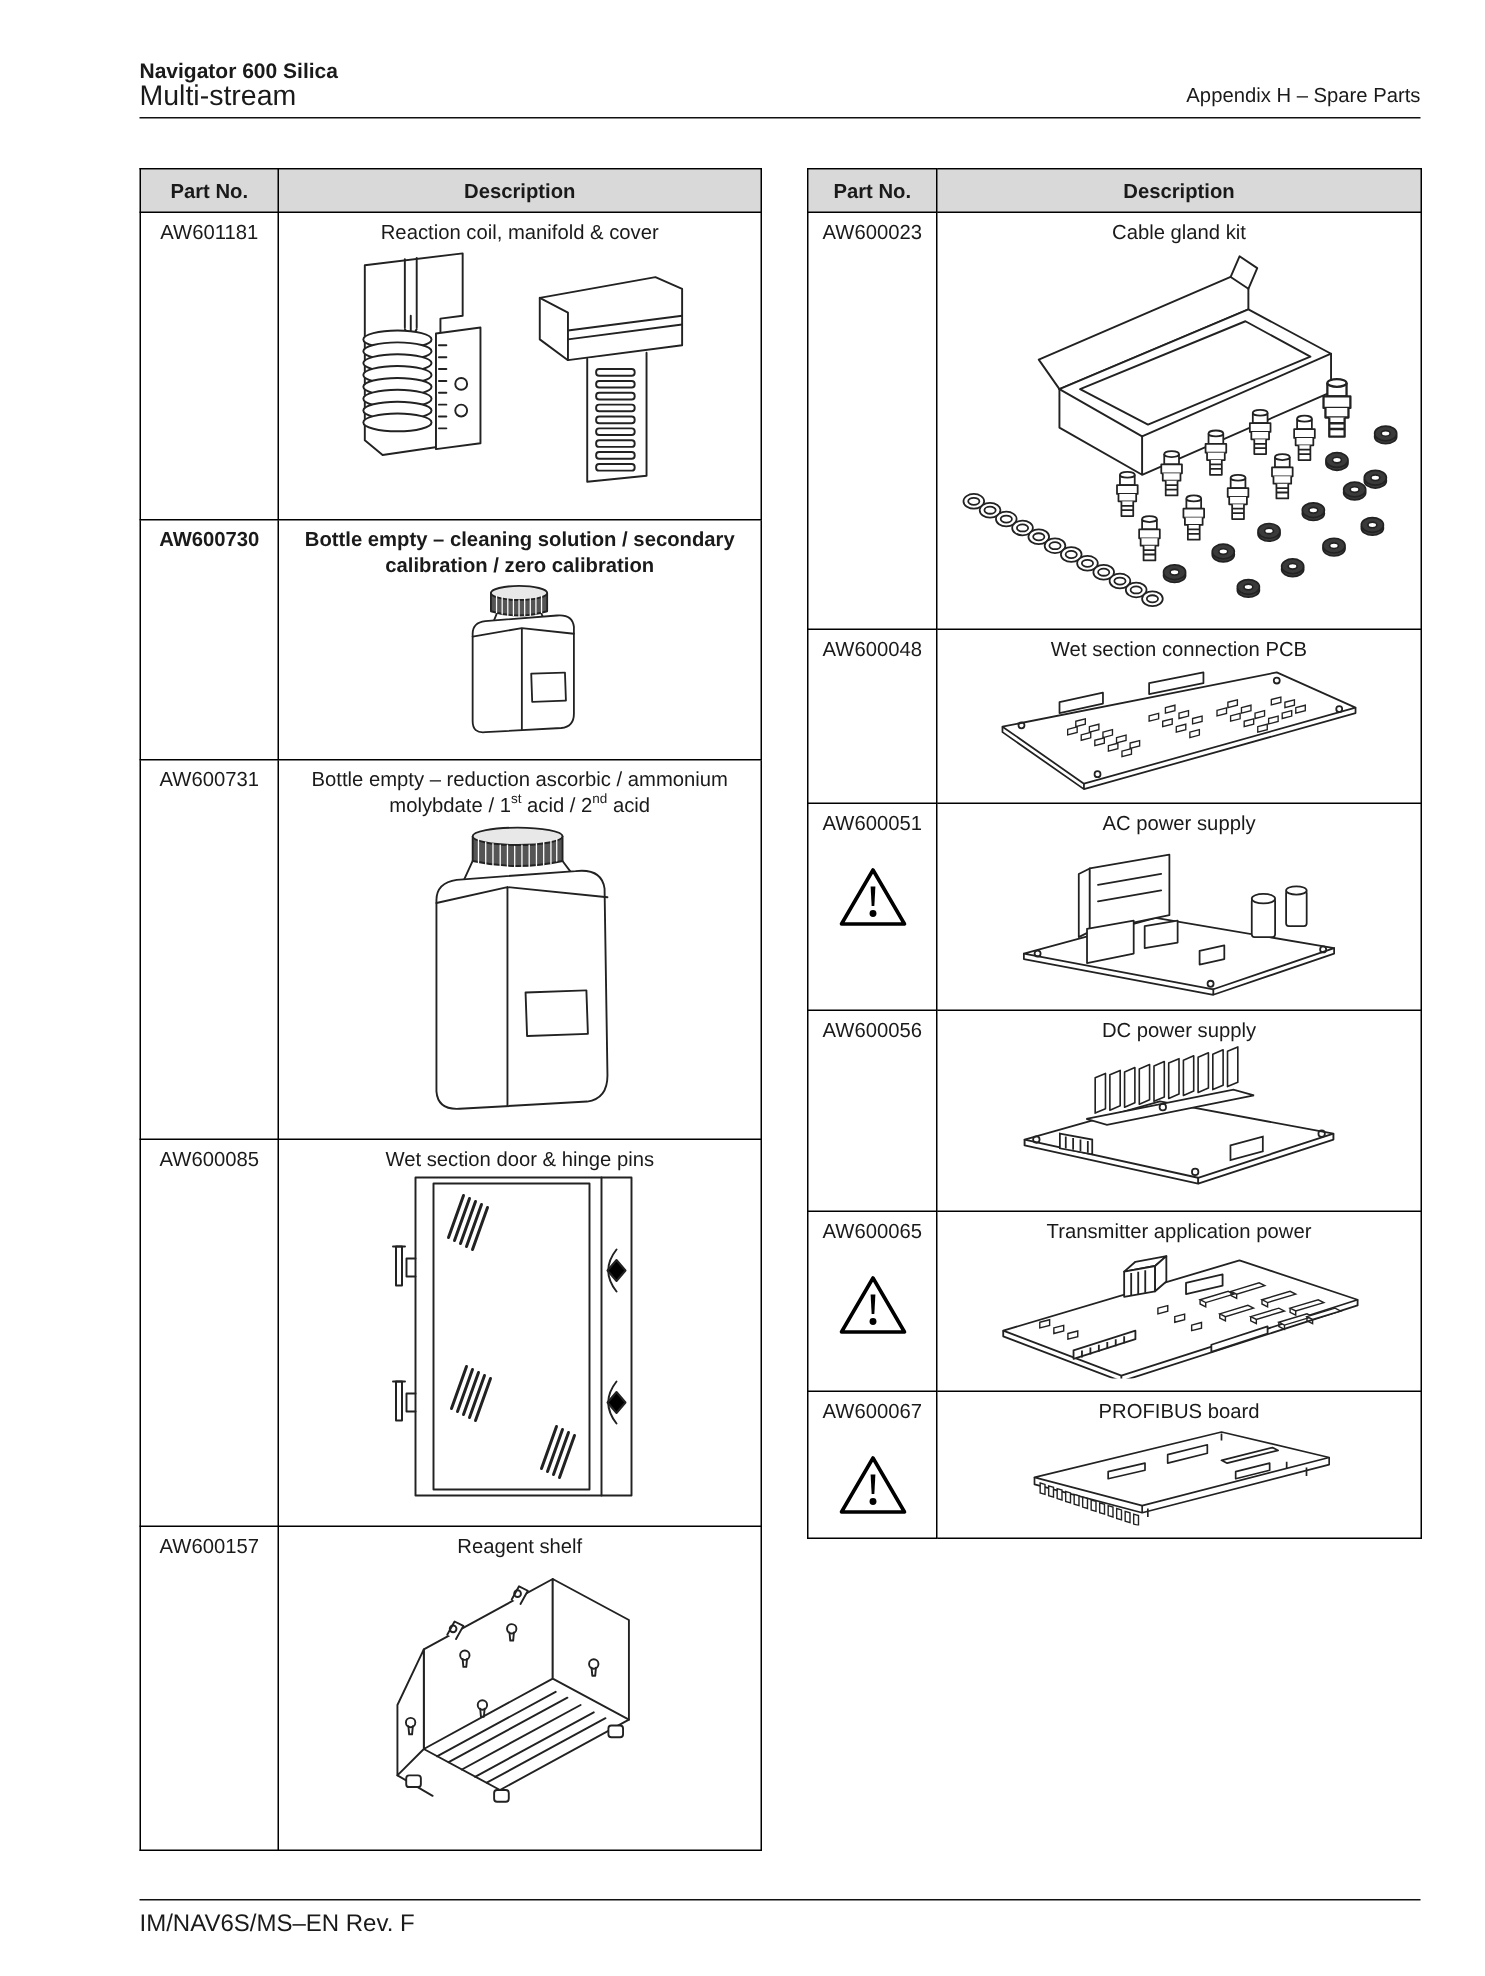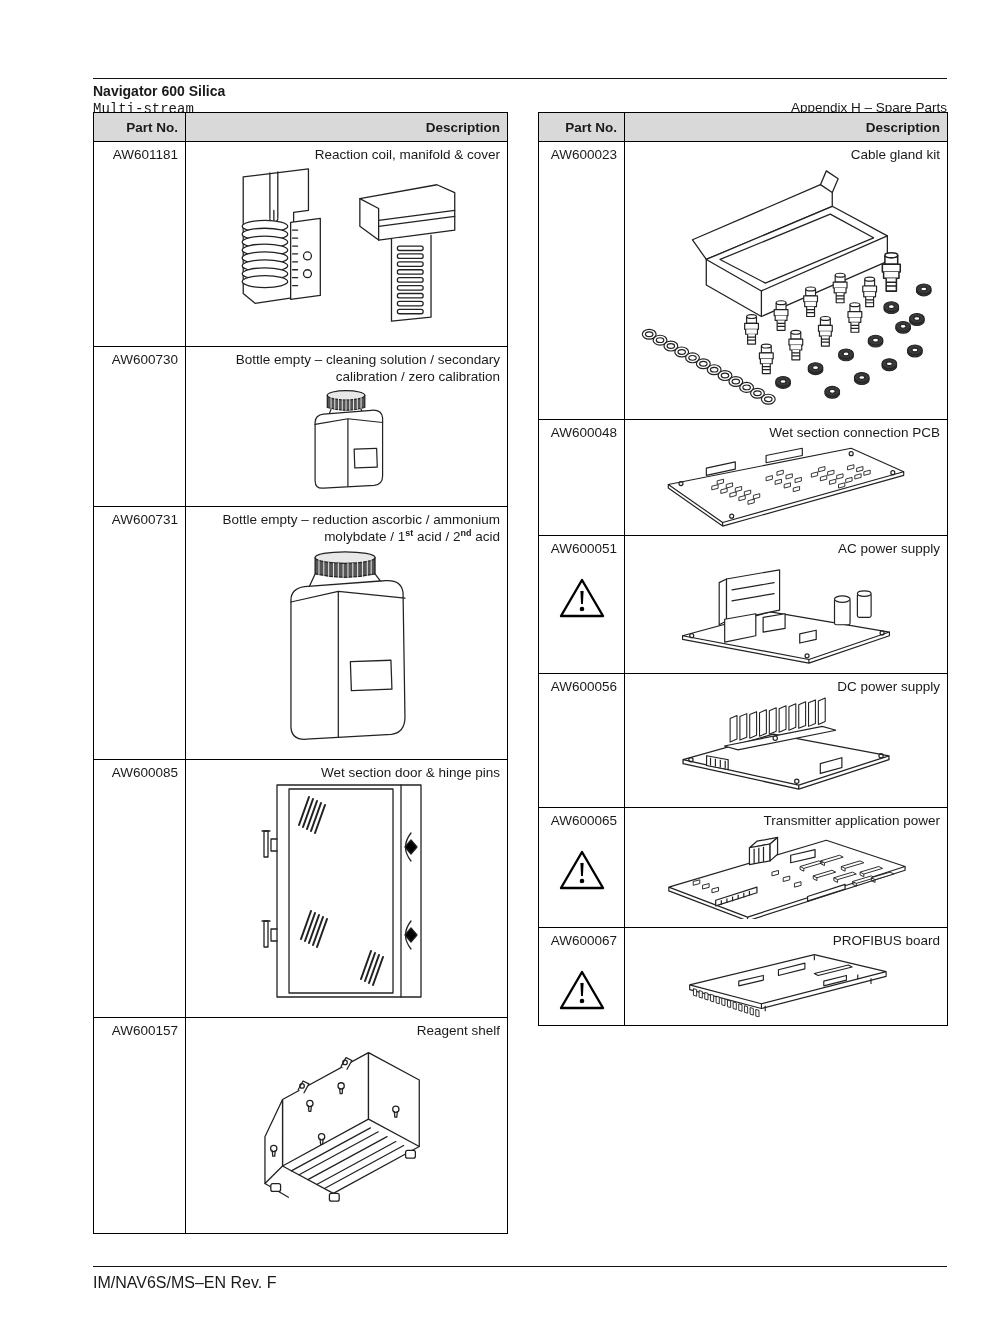--- a/index.html
+++ b/index.html
@@ -3,41 +3,41 @@
 <meta charset="utf-8">
 <style>
   html,body{margin:0;padding:0;}
   body{
     width:990px;height:1317px;position:relative;
     background:var(--page-bg,#fff);
     font-family:"Liberation Sans","DejaVu Sans",sans-serif;
     color:var(--line-color,#1a1a1a);
     -webkit-font-smoothing:antialiased;
   }
-  .page-header{position:absolute;left:93px;right:43px;top:38px;margin-top:44px;}
+  .page-header{position:absolute;left:93px;right:43px;top:38px;}
   .hdr-left{float:left;}
   .hdr-title{font-weight:bold;font-size:14px;line-height:18px;}
-  .hdr-sub{font-size:14px;line-height:18px;font-family:Liberation Mono, monospace;}
+  .hdr-sub{font-size:19px;line-height:18px;}
   .hdr-right{float:right;font-size:13.5px;margin-top:18px;text-align:right;}
   
   .rule-top{position:absolute;left:93px;right:43px;top:78px;border-top:1.6px solid #111;}
   .rule-bottom{position:absolute;left:93px;right:43px;top:1266px;border-top:1.6px solid #111;}
   .page-footer{position:absolute;left:93px;top:1274px;font-size:16px;}
 
   table.tbl{border-collapse:collapse;table-layout:fixed;position:absolute;top:112px;
     border:1.6px solid #000;background:#fff;}
   table.tbl-left{left:93px;width:415px;}
   table.tbl-right{left:538px;width:410px;}
   .tbl th,.tbl td{border:1.2px solid #000;vertical-align:top;padding:4px 7px;
-    font-size:13.5px;line-height:17px;text-align:right;}
+    font-size:13.5px;line-height:17px;text-align:center;}
   .tbl th{background:var(--table-header-bg,#d8d8d8);font-weight:bold;height:20px;vertical-align:middle;}
   col.c-part-l{width:92px;} col.c-part-r{width:86px;}
   .fig{text-align:center;}
   .warn{margin-top:20px;text-align:center;}
-  sup{font-size:9px;vertical-align:super;line-height:0;font-weight:bold;}
+  sup{font-size:9px;vertical-align:super;line-height:0;}
   svg{display:inline-block;}
 </style>
 </head>
 <body>
 
 <div class="page-header">
   <div class="hdr-left">
     <div class="hdr-title">Navigator 600 Silica</div>
     <div class="hdr-sub">Multi-stream</div>
   </div>
@@ -89,21 +89,21 @@
                 <rect x="176" y="124" width="26" height="4.5" rx="2"></rect>
             <rect x="176" y="132" width="26" height="4.5" rx="2"></rect>
                 <rect x="176" y="140" width="26" height="4.5" rx="2"></rect>
             <rect x="176" y="148" width="26" height="4.5" rx="2"></rect>
           </g>
         </svg>
       </div>
     </td>
   </tr>
 
-  <tr style="height:160px;">
+  <tr style="height:160px;font-weight:bold;">
     <td>AW600730</td>
     <td>
       <div>Bottle empty – cleaning solution / secondary calibration / zero calibration</div>
       <div class="fig">
         <svg width="115" height="105" viewBox="0 0 115 112">
           <g fill="none" stroke="#222" stroke-width="1.3" stroke-linejoin="round" stroke-linecap="round">
             <path d="M37,11 L37,24 Q57,30 77,24 L77,11" fill="#555"></path>
             <ellipse cx="57" cy="11" rx="20" ry="5" fill="#e8e8e8"></ellipse>
             <g stroke="#fff" stroke-width="0.9">
               <path d="M41,13 v12 M45,14 v12 M49,15 v12 M53,15 v12 M57,16 v12 M61,15 v12 M65,15 v12 M69,14 v12 M73,13 v12"></path>

